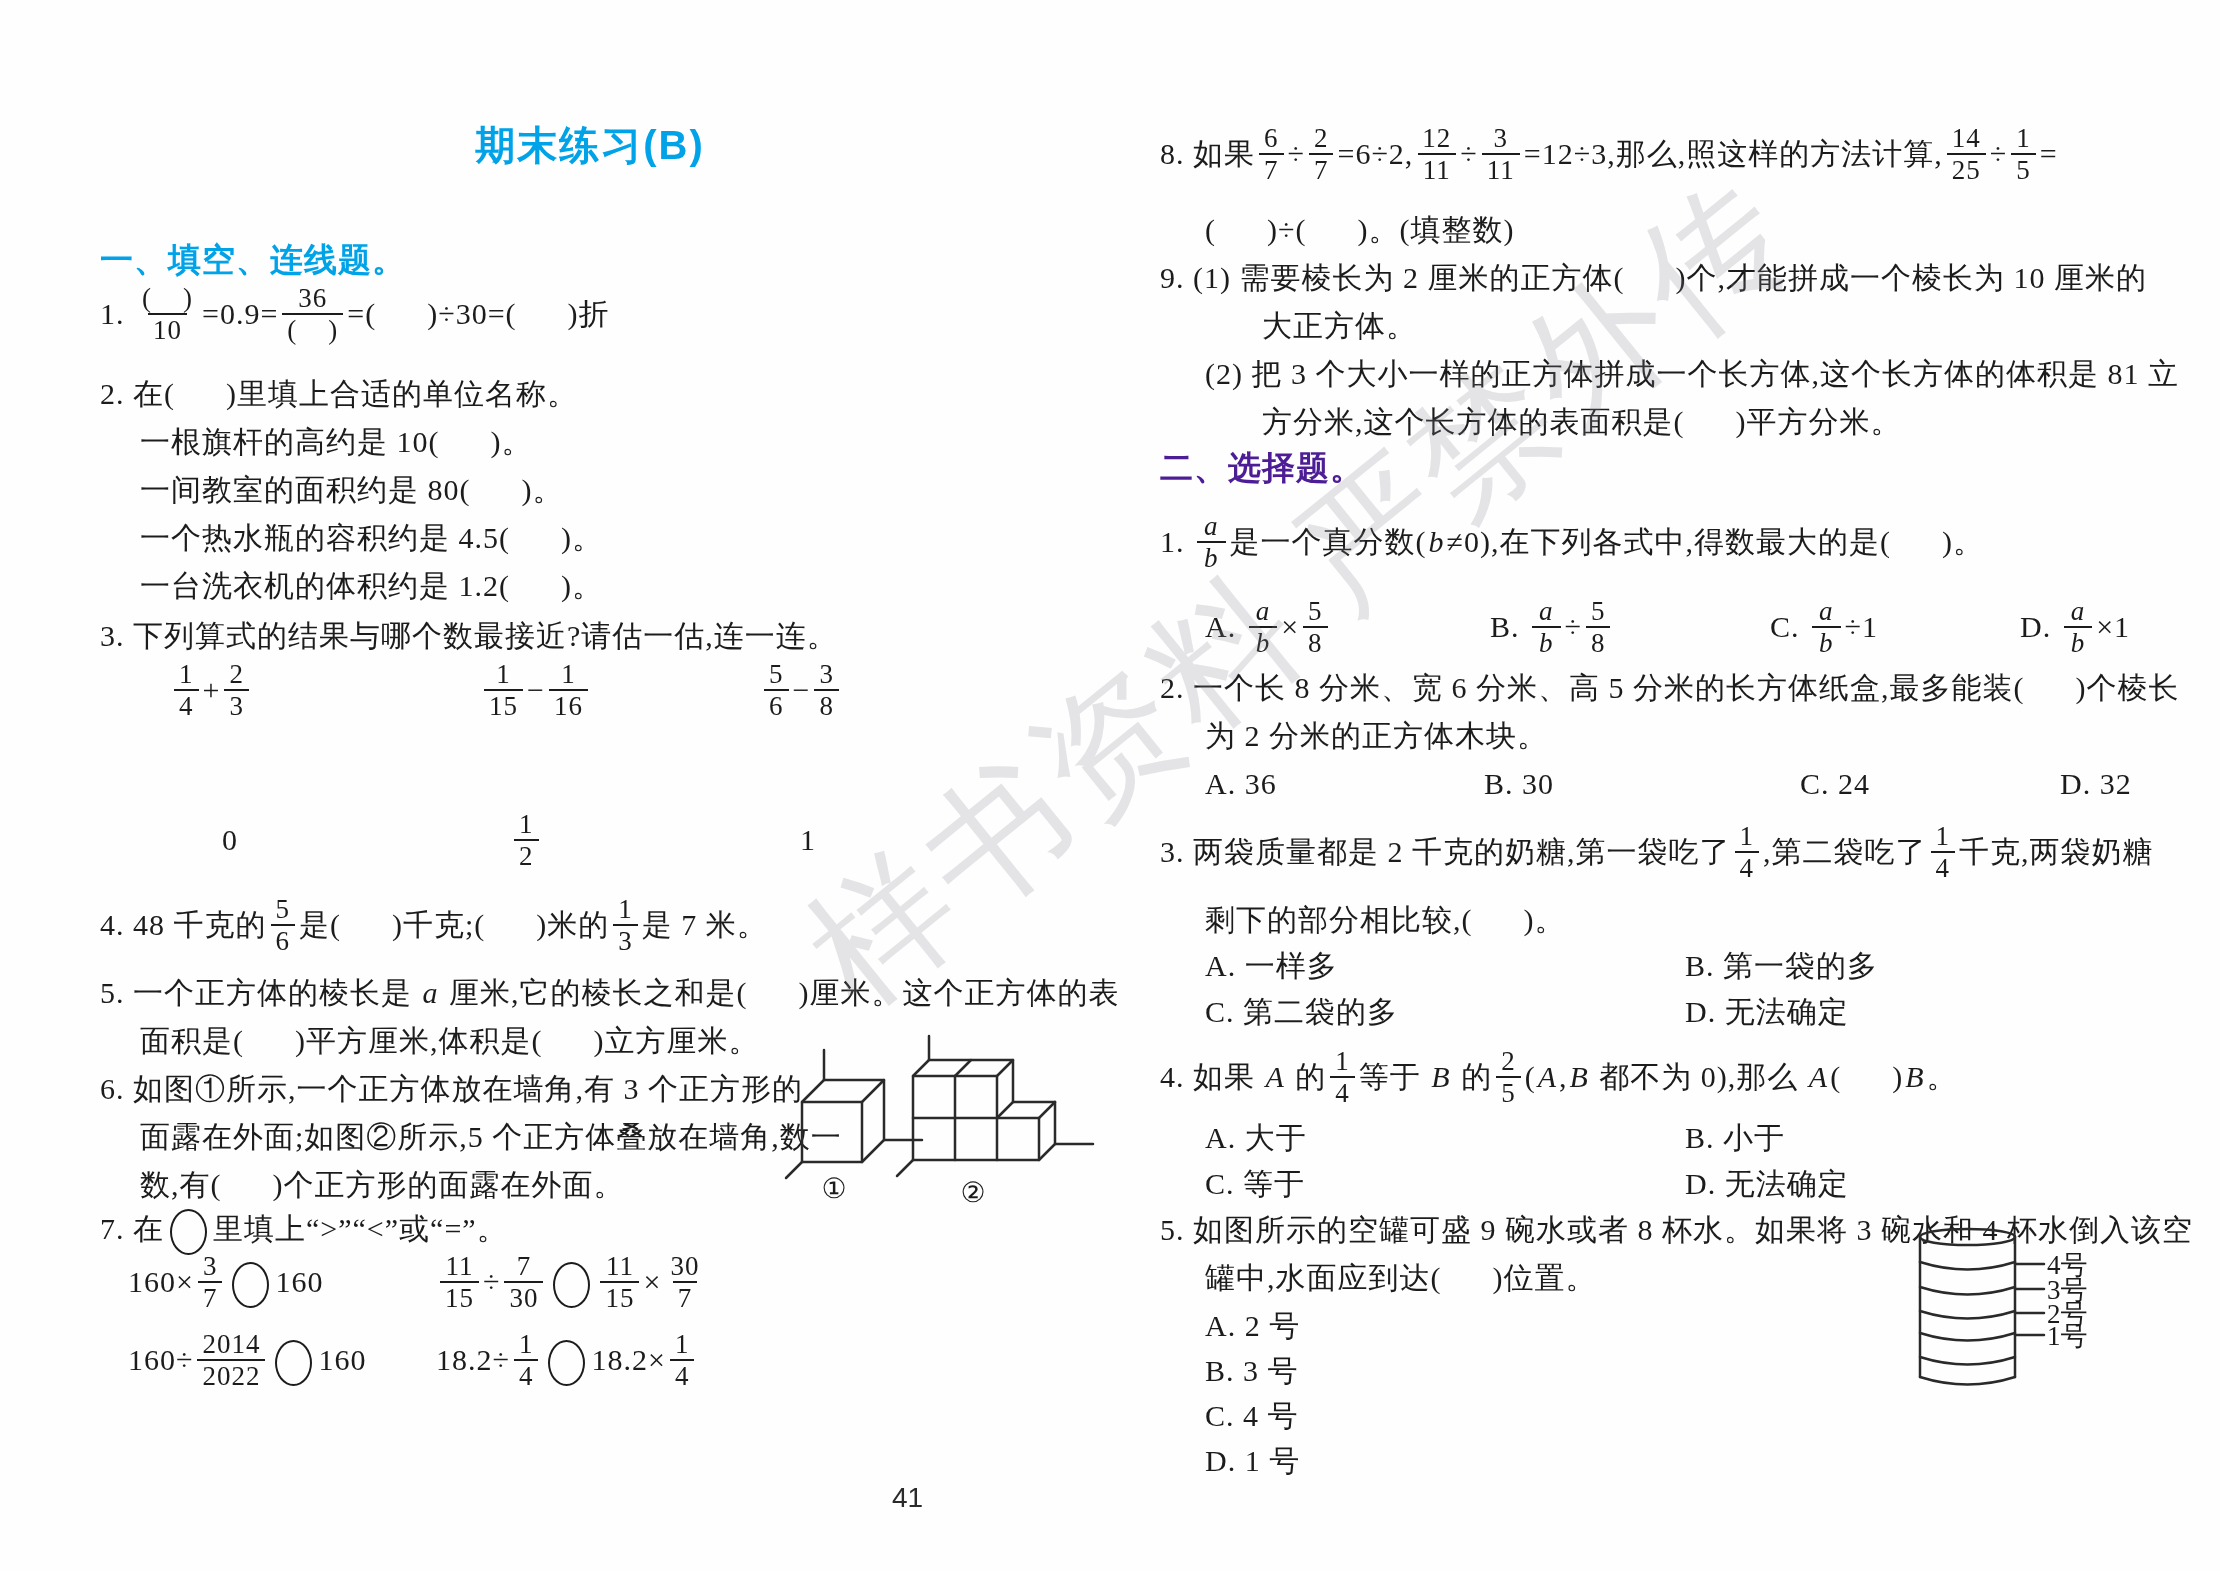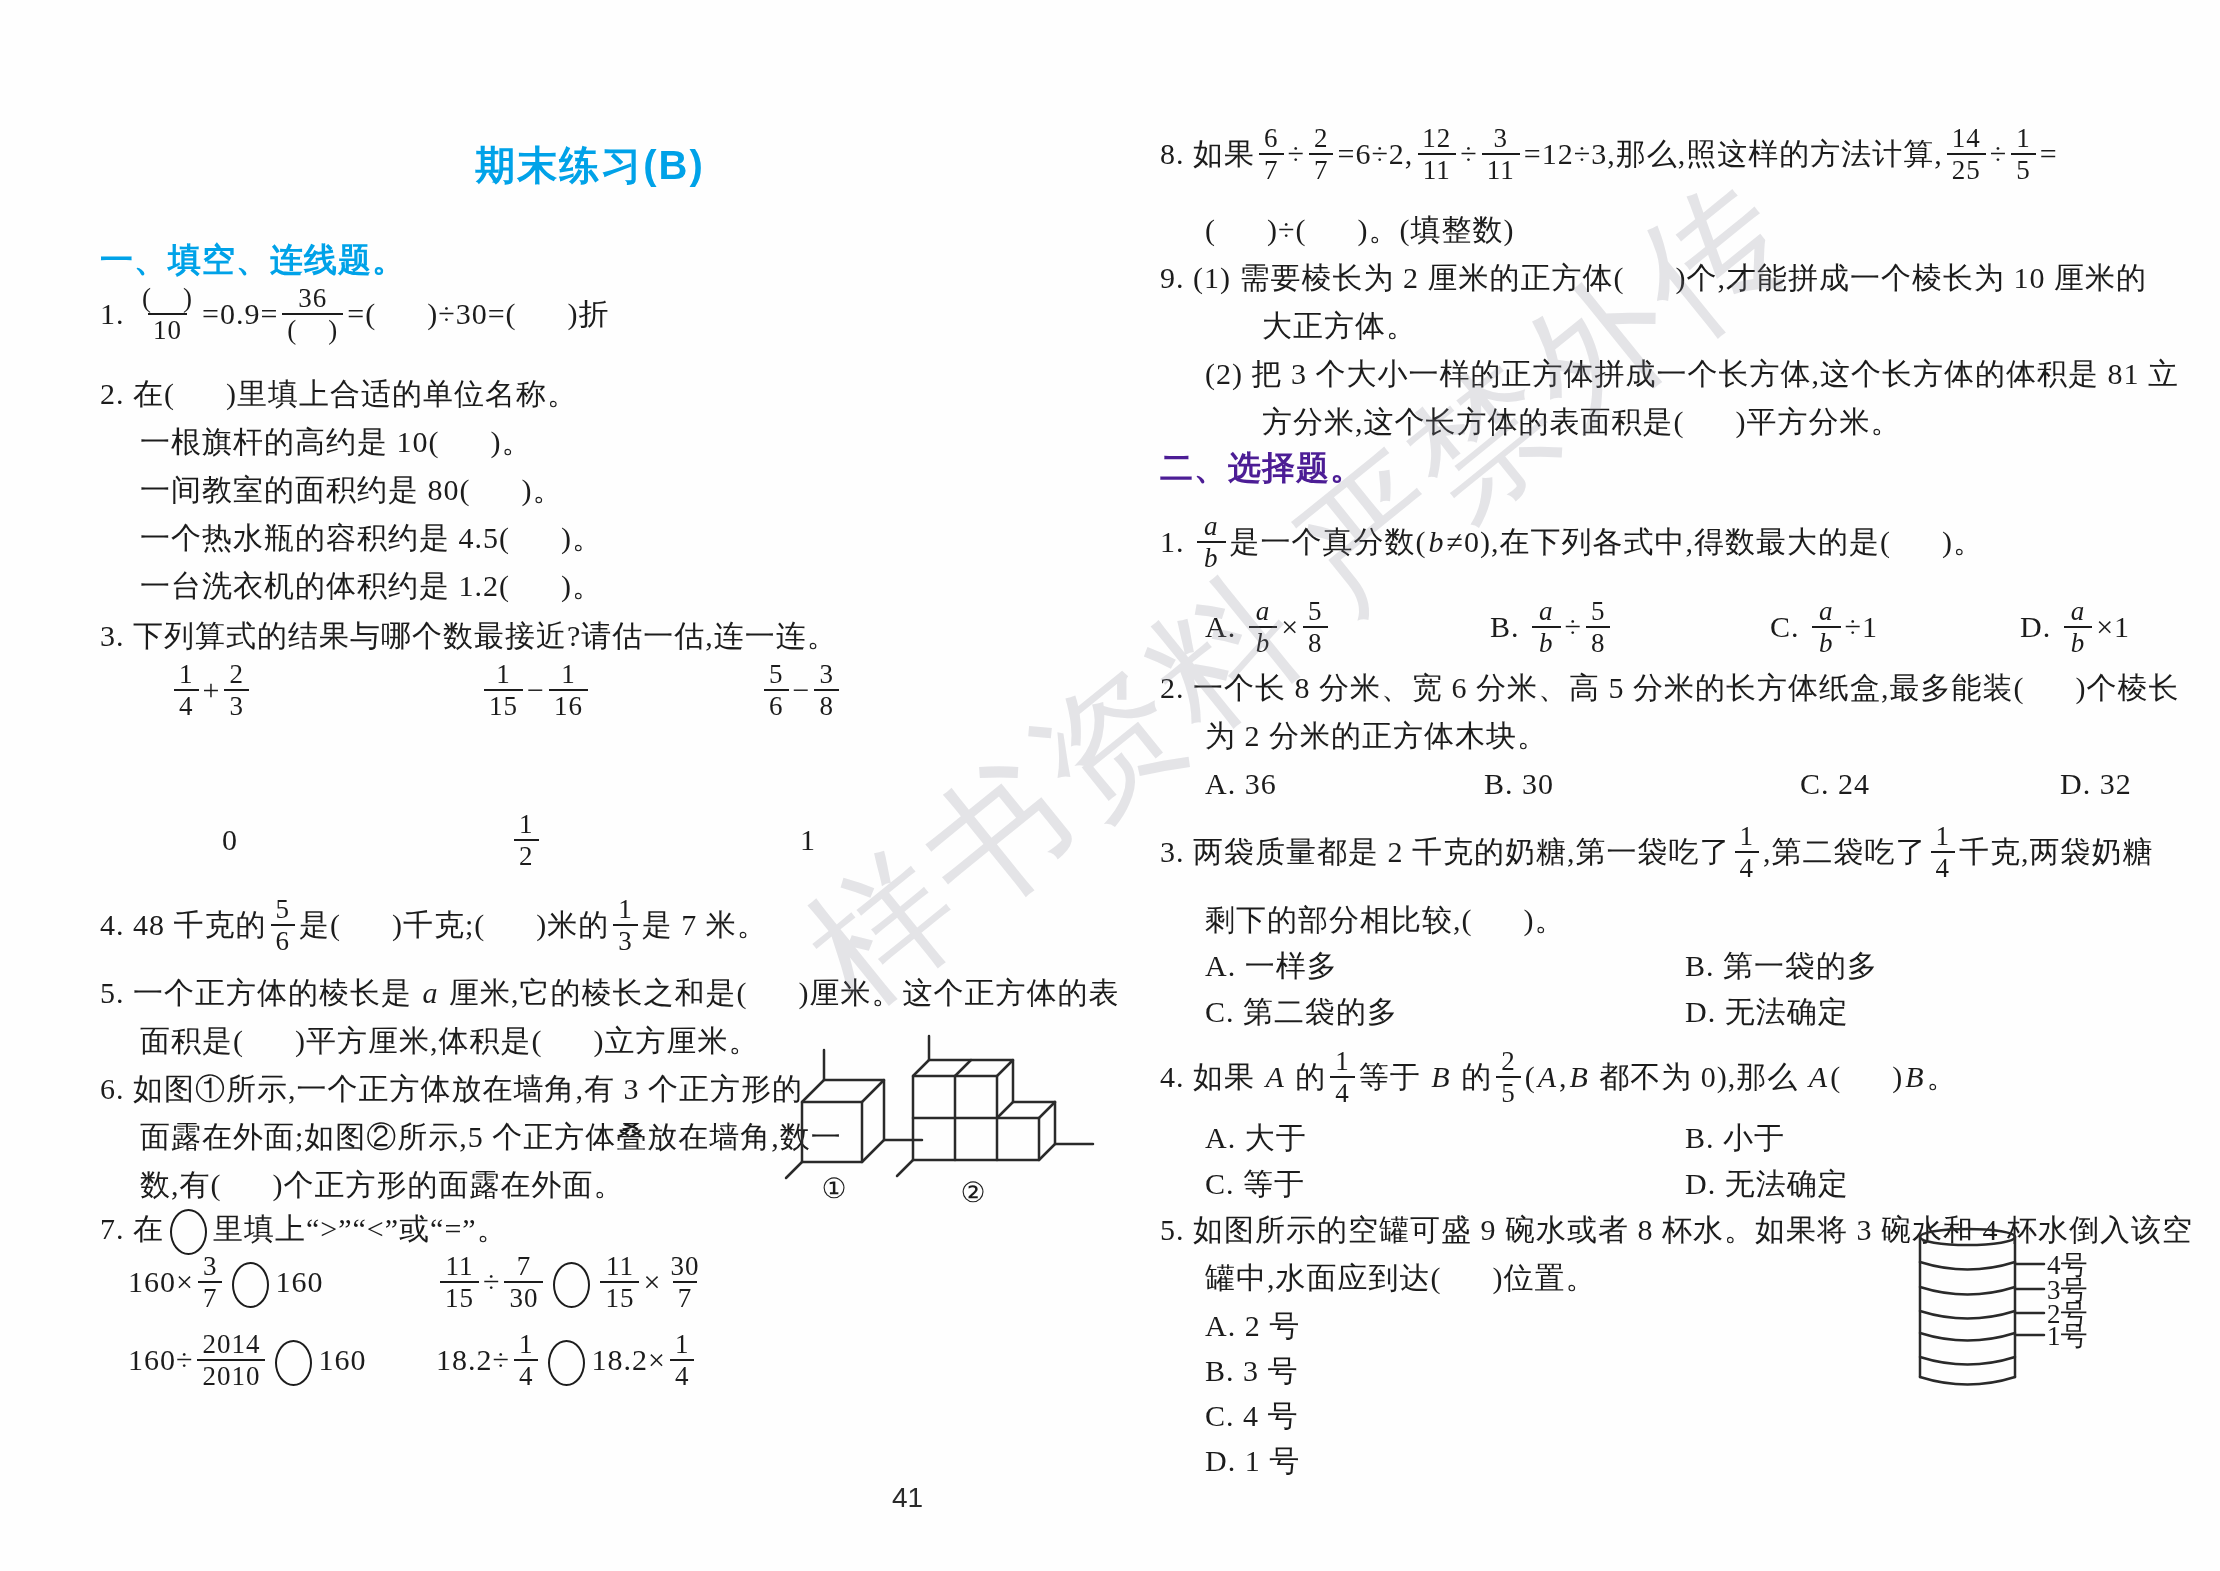--- a/index.html
+++ b/index.html
@@ -16,21 +16,21 @@
     font-size:30px;
     line-height:44px;
     white-space:pre;
     letter-spacing:1px;
   }
   .tall{line-height:92px;}
   .title{
     position:absolute;left:95px;top:118px;width:990px;
     text-align:center;
     font-family:"Liberation Sans","DejaVu Sans",sans-serif;
-    font-weight:bold;font-size:40px;letter-spacing:2px;margin-top:20px;
+    font-weight:bold;font-size:40px;letter-spacing:2px;
   }
   .heading{
     font-family:"Liberation Sans","DejaVu Sans",sans-serif;
     font-weight:bold;font-size:33px;
   }
   .frac{
     display:inline-flex;flex-direction:column;align-items:center;
     vertical-align:middle;margin:0 4px;
     font-size:27px;line-height:1.12;
     transform:translateY(-3px);
@@ -119,21 +119,21 @@
     <path d="M162,70 V112 L146,128"></path>
     <path d="M36,28 V4"></path>
     <path d="M162,112 H200"></path>
     <path d="M20,128 L4,144"></path>
     <text x="80" y="170" font-size="28" text-anchor="middle">②</text>
   </svg>
 
   <div class="line" style="left:100px;top:1207px">7. 在<span class="circ"></span>里填上“&gt;”“&lt;”或“=”。</div>
   <div class="line tall" style="left:128px;top:1236px">160×<span class="frac"><span class="fn">3</span><span class="fd">7</span></span><span class="circ"></span>160</div>
   <div class="line tall" style="left:436px;top:1236px"><span class="frac"><span class="fn">11</span><span class="fd">15</span></span>÷<span class="frac"><span class="fn">7</span><span class="fd">30</span></span><span class="circ"></span><span class="frac"><span class="fn">11</span><span class="fd">15</span></span>×<span class="frac"><span class="fn">30</span><span class="fd">7</span></span></div>
-  <div class="line tall" style="left:128px;top:1314px">160÷<span class="frac"><span class="fn">2014</span><span class="fd">2010</span></span><span class="circ"></span>160</div>
+  <div class="line tall" style="left:128px;top:1314px">160÷<span class="frac"><span class="fn">2014</span><span class="fd">2022</span></span><span class="circ"></span>160</div>
   <div class="line tall" style="left:436px;top:1314px">18.2÷<span class="frac"><span class="fn">1</span><span class="fd">4</span></span><span class="circ"></span>18.2×<span class="frac"><span class="fn">1</span><span class="fd">4</span></span></div>
 
   <div class="line tall" style="left:1160px;top:108px">8. 如果<span class="frac"><span class="fn">6</span><span class="fd">7</span></span>÷<span class="frac"><span class="fn">2</span><span class="fd">7</span></span>=6÷2,<span class="frac"><span class="fn">12</span><span class="fd">11</span></span>÷<span class="frac"><span class="fn">3</span><span class="fd">11</span></span>=12÷3,那么,照这样的方法计算,<span class="frac"><span class="fn">14</span><span class="fd">25</span></span>÷<span class="frac"><span class="fn">1</span><span class="fd">5</span></span>=</div>
   <div class="line" style="left:1205px;top:208px">(      )÷(      )。(填整数)</div>
 
   <div class="line" style="left:1160px;top:256px">9. (1) 需要棱长为 2 厘米的正方体(      )个,才能拼成一个棱长为 10 厘米的</div>
   <div class="line" style="left:1262px;top:304px">大正方体。</div>
   <div class="line" style="left:1205px;top:352px">(2) 把 3 个大小一样的正方体拼成一个长方体,这个长方体的体积是 81 立</div>
   <div class="line" style="left:1262px;top:400px">方分米,这个长方体的表面积是(      )平方分米。</div>
 

